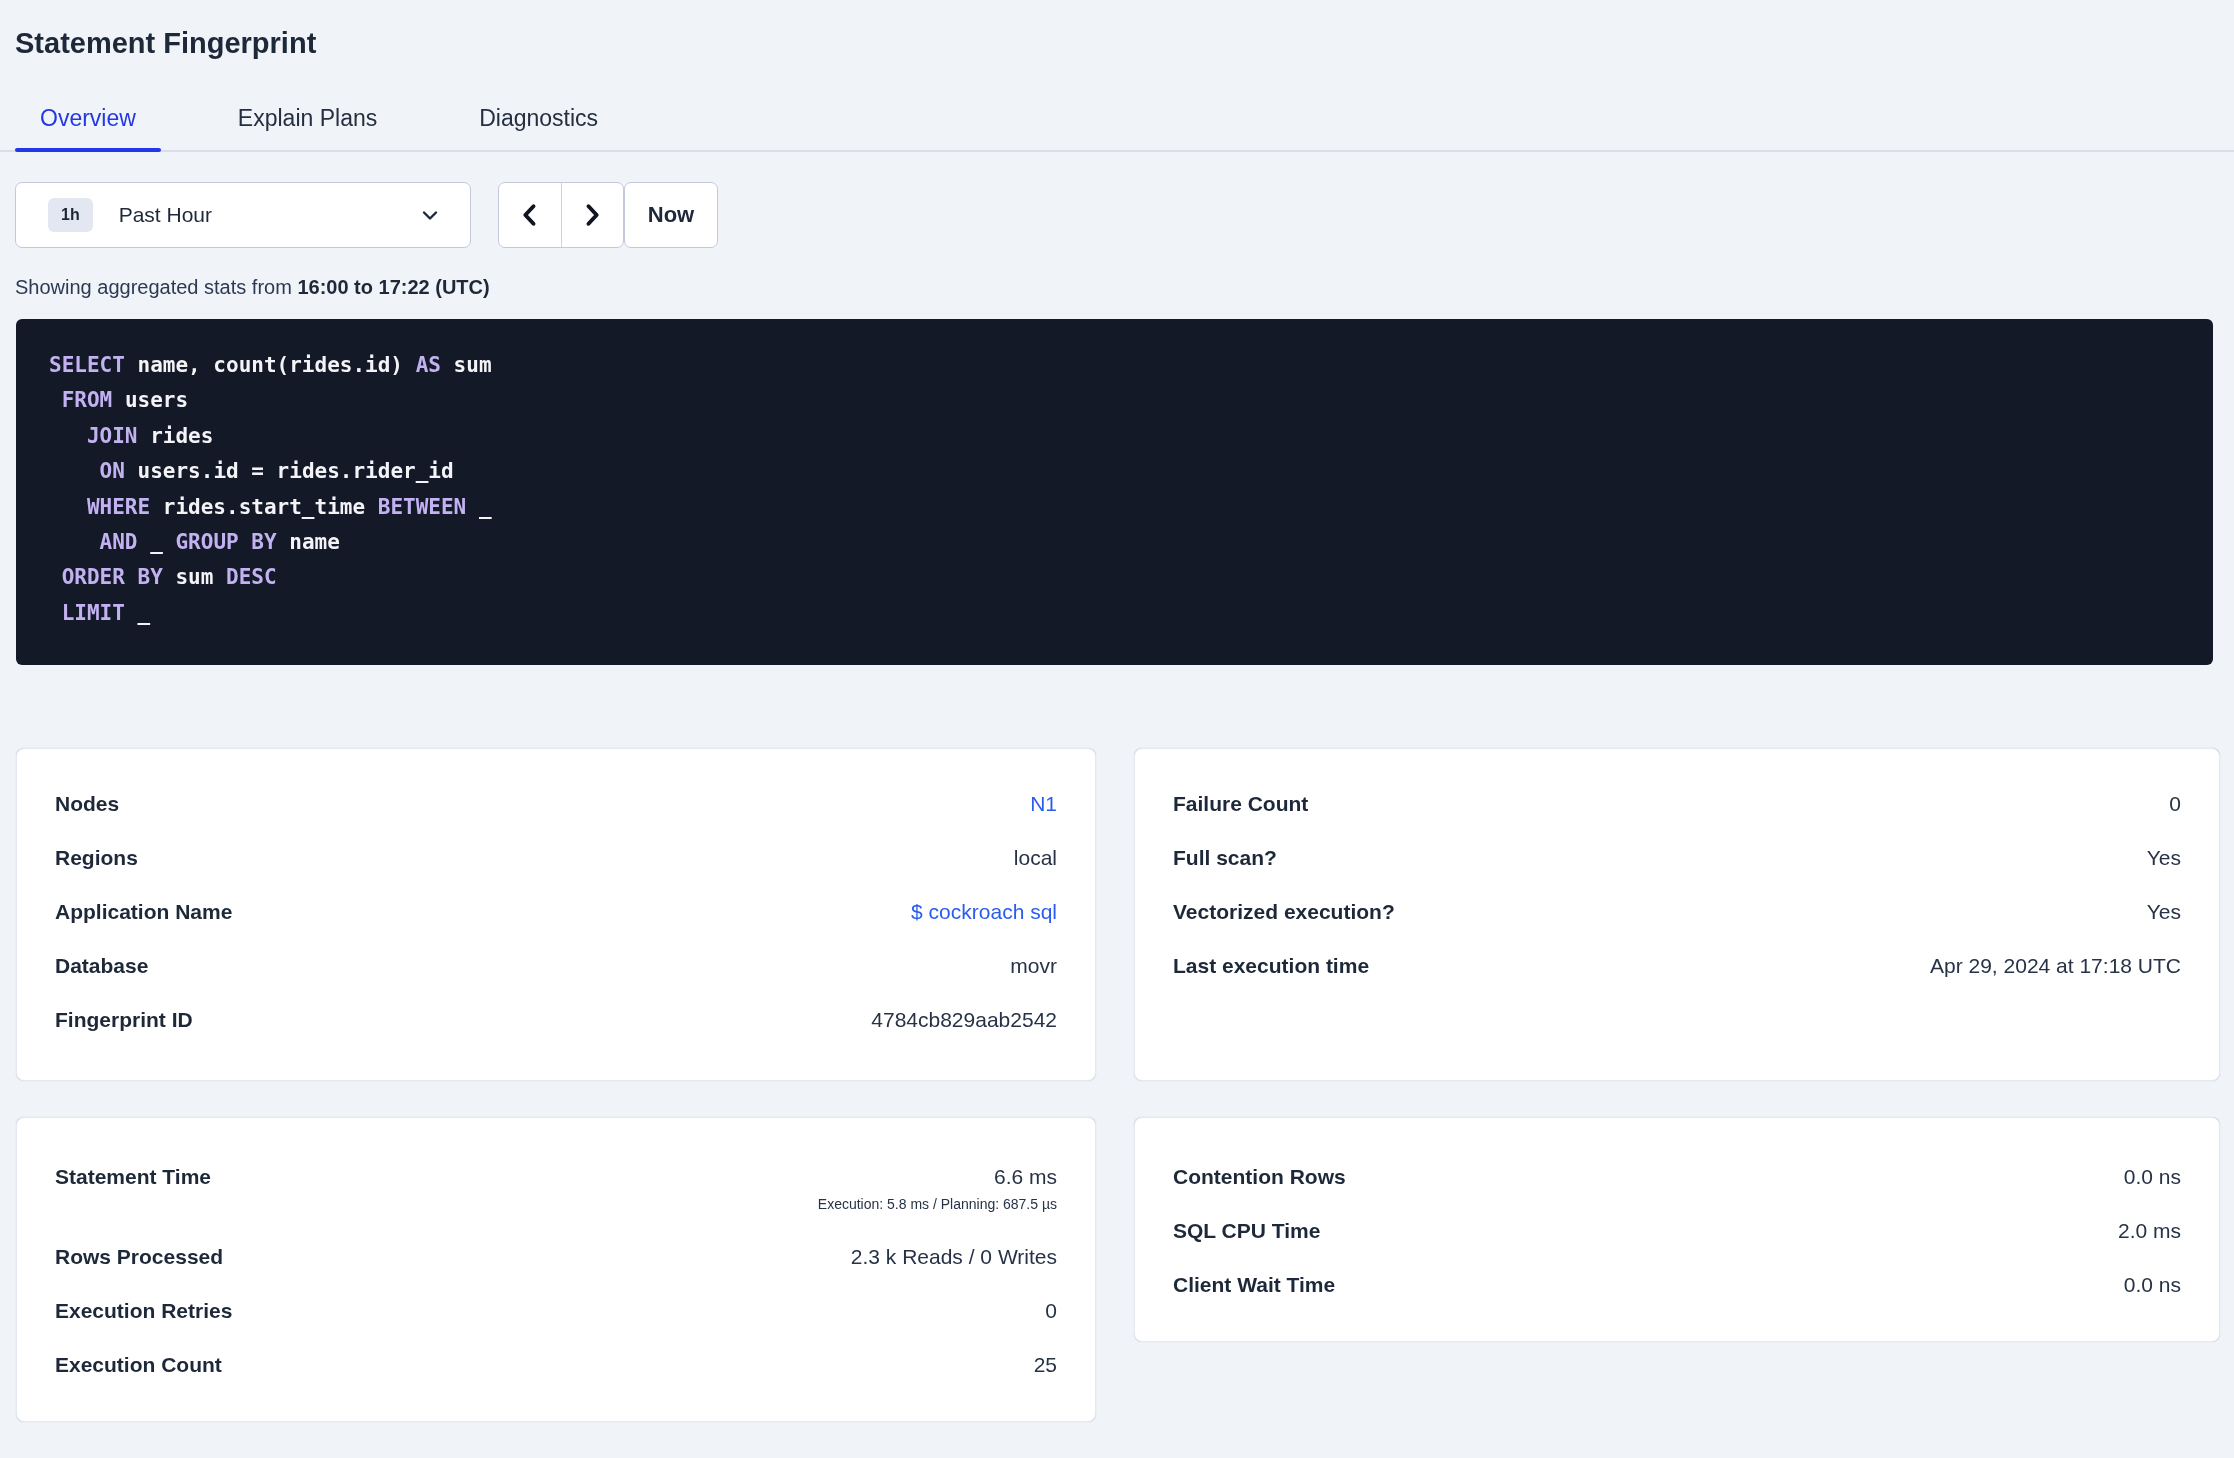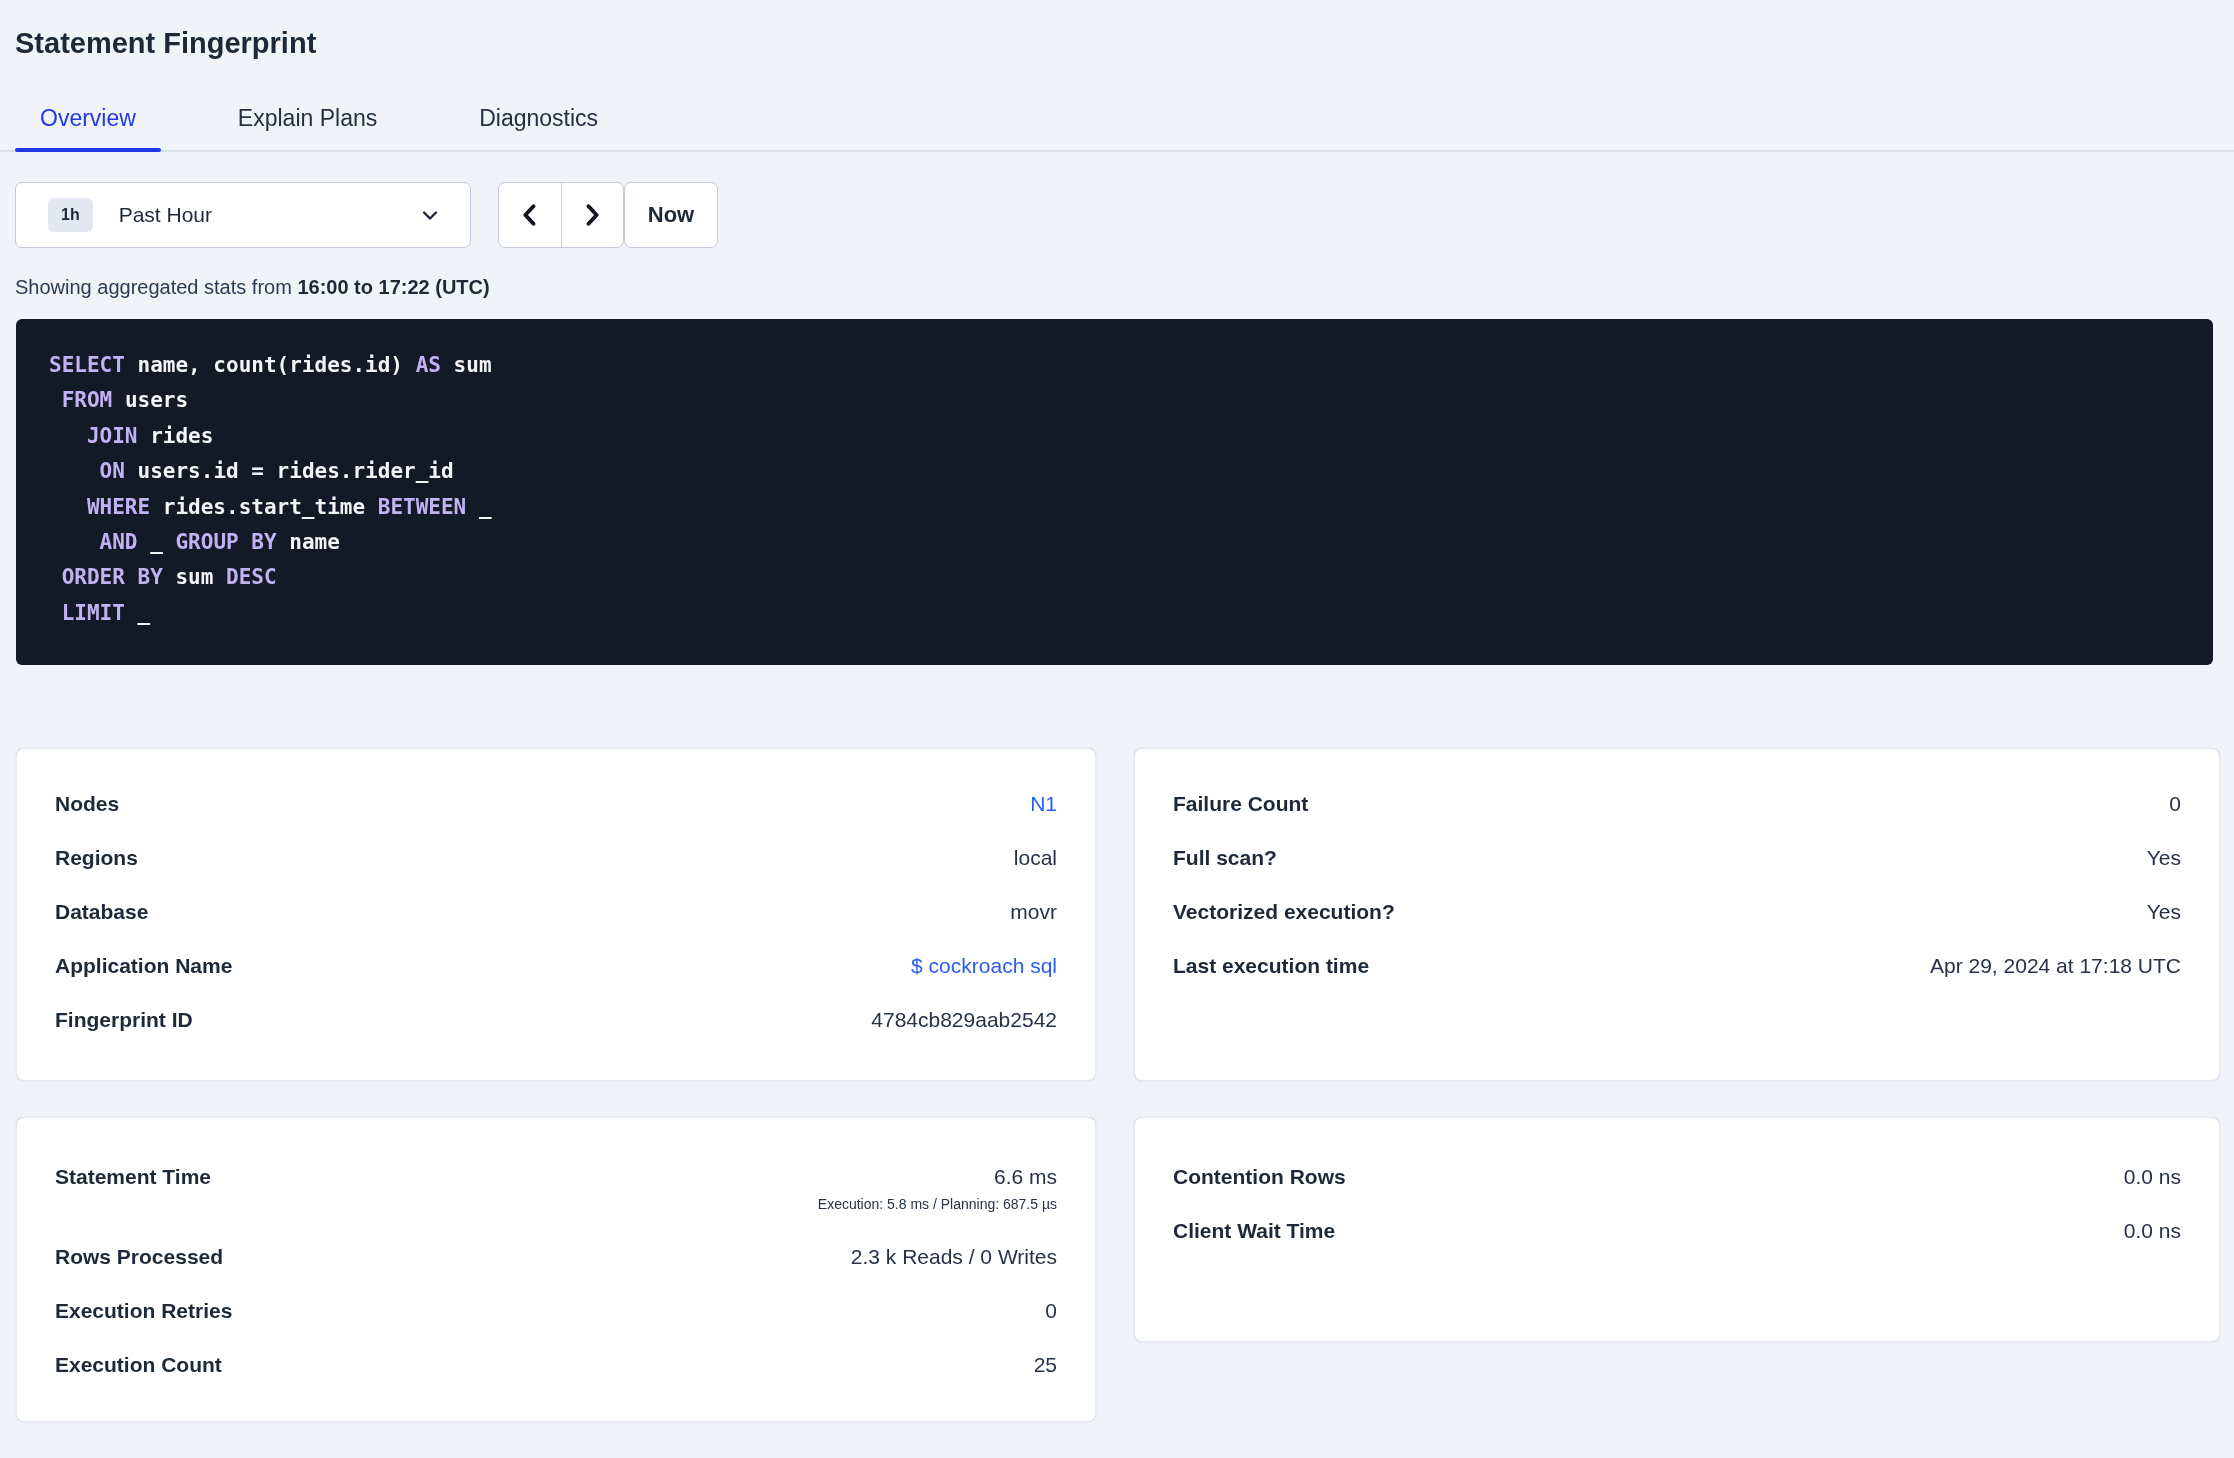--- a/index.html
+++ b/index.html
@@ -185,26 +185,26 @@
     <div class="card w-left h-details">
       <div class="crow">
         <span class="crow-label">Nodes</span>
         <span class="crow-value link">N1</span>
       </div>
       <div class="crow">
         <span class="crow-label">Regions</span>
         <span class="crow-value">local</span>
       </div>
       <div class="crow">
+        <span class="crow-label">Application Name</span>
+        <span class="crow-value link">$ cockroach sql</span>
+      </div>
+      <div class="crow">
         <span class="crow-label">Database</span>
         <span class="crow-value">movr</span>
-      </div>
-      <div class="crow">
-        <span class="crow-label">Application Name</span>
-        <span class="crow-value link">$ cockroach sql</span>
       </div>
       <div class="crow">
         <span class="crow-label">Fingerprint ID</span>
         <span class="crow-value">4784cb829aab2542</span>
       </div>
     </div>
 
     <div class="card w-right h-details">
       <div class="crow">
         <span class="crow-label">Failure Count</span>
@@ -247,19 +247,23 @@
         <span class="crow-value">25</span>
       </div>
     </div>
 
     <div class="card w-right h-perf-right">
       <div class="crow">
         <span class="crow-label">Contention Rows</span>
         <span class="crow-value">0.0 ns</span>
       </div>
       <div class="crow">
+        <span class="crow-label">SQL CPU Time</span>
+        <span class="crow-value">2.0 ms</span>
+      </div>
+      <div class="crow">
         <span class="crow-label">Client Wait Time</span>
         <span class="crow-value">0.0 ns</span>
       </div>
     </div>
   </div>
 
 </div>
 
 </body></html>

